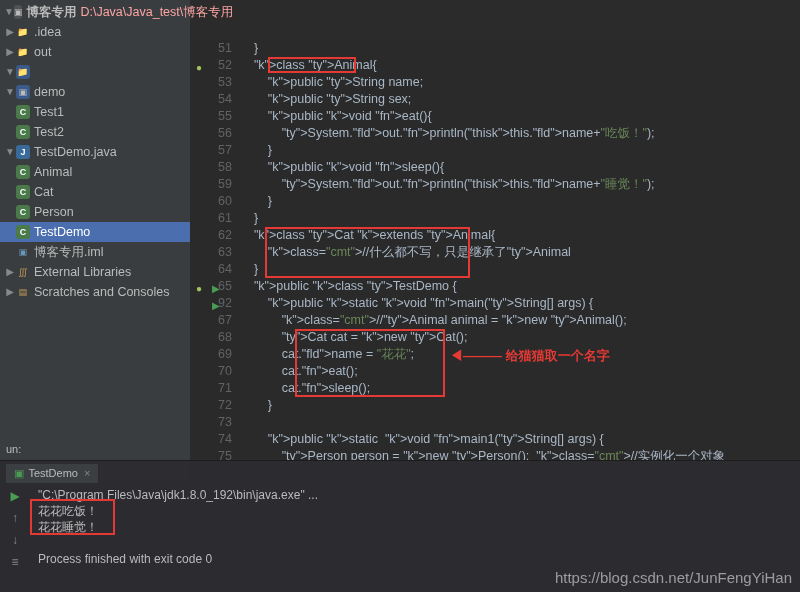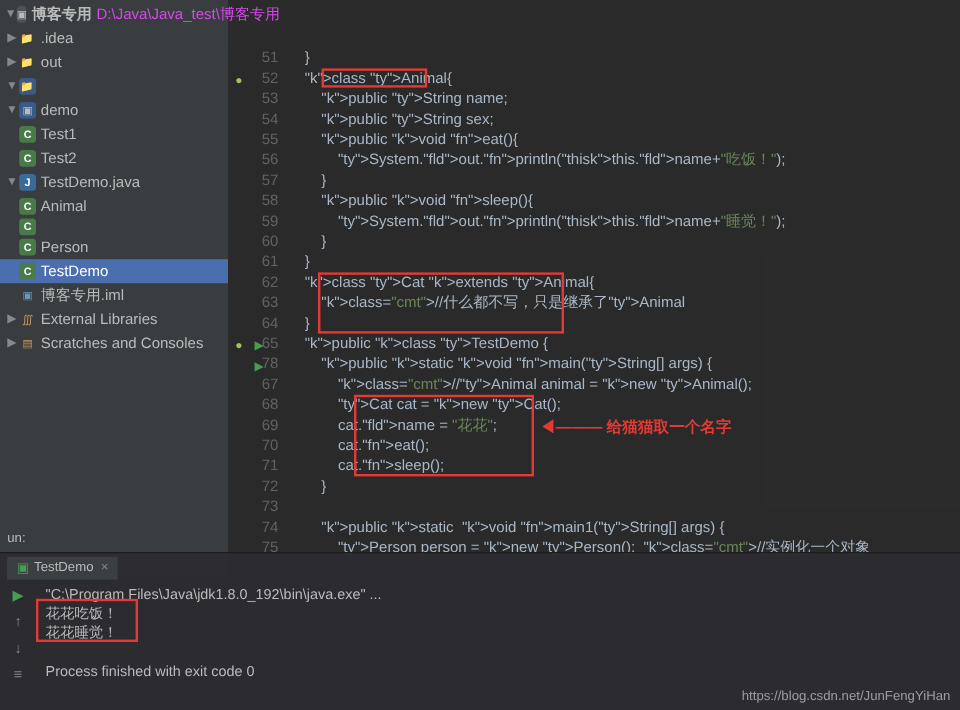--- a/index.html
+++ b/index.html
@@ -10,21 +10,21 @@
 .sidebar .row{display:flex;align-items:center;padding:0 4px;white-space:nowrap;cursor:pointer;}
 .sidebar .sel{background:#4b6eaf;color:#fff;}
 .twisty{width:12px;display:inline-block;text-align:center;color:#888;font-size:10px;}
 .ico{width:14px;height:14px;display:inline-flex;align-items:center;justify-content:center;margin-right:4px;border-radius:3px;font-size:9px;}
 .i-proj{background:#4e5254;}
 .i-dir{color:#87939a;}
 .i-mod{background:#3a5a8a;}
 .i-c{background:#4a7a4a;color:#fff;font-weight:bold;}
 .i-java{background:#3a6a9a;color:#fff;font-weight:bold;}
 .lbl{flex:1;}
-.path{color:#d946ef;margin-left:4px;}
+.path{color:#fca5a5;margin-left:4px;}
 .ind1{padding-left:16px;}.ind2{padding-left:32px;}.ind3{padding-left:48px;}
 
 .editor{flex:1;background:rgba(43,43,43,0.7);display:flex;font-family:"Consolas","JetBrains Mono",monospace;font-size:12.5px;line-height:17px;position:relative;overflow:hidden;margin-top:40px;}
 .gutter{width:50px;color:#606366;text-align:right;padding-right:8px;user-select:none;position:relative;}
 .gutter .ln{height:17px;}
 .struct-mark{position:absolute;left:6px;color:#a5c261;font-size:10px;}
 .runmark{position:absolute;left:22px;color:#499c54;font-size:10px;}
 .code{flex:1;position:relative;}
 .code .cl{height:17px;white-space:pre;}
 .s{color:#6a8759;}
@@ -33,21 +33,21 @@
 .arrow{color:#e53935;}
 
 .run{position:absolute;bottom:0;left:0;right:0;height:132px;background:rgba(43,43,48,0.95);border-top:1px solid #1c1c1c;}
 .run-tabs{display:flex;align-items:center;height:24px;padding-left:6px;font-size:11px;color:#bbb;}
 .run-tabs .tab{padding:3px 8px;background:#3c3f41;border-right:1px solid #2b2b2b;display:flex;align-items:center;}
 .run-tabs .icon{color:#499c54;margin-right:4px;}
 .run-body{display:flex;height:88px;}
 .run-toolbar{width:30px;display:flex;flex-direction:column;align-items:center;padding-top:4px;gap:8px;color:#888;font-size:12px;}
 .run-out{flex:1;font-family:Consolas,monospace;font-size:12px;line-height:16px;color:#bbb;padding:2px 8px;position:relative;}
 .run-title{position:absolute;left:6px;top:-24px;height:24px;display:flex;align-items:center;color:#bbb;font-size:11px;}
-.watermark{position:absolute;right:8px;bottom:6px;color:#ccc;font-size:11px;opacity:0.7;}
+.watermark{position:absolute;right:8px;bottom:6px;color:#ccc;font-size:15px;opacity:0.7;}
 </style>
 </head>
 <body>
 
 <div class="root">
 
   <div class="sidebar">
     <div class="row">
       <span class="twisty">▼</span>
       <span class="ico i-proj">▣</span>
@@ -88,20 +88,21 @@
         <span class="lbl">TestDemo.java</span>
       </div>
     <div class="row ind3">
         <span class="twisty"></span>
         <span class="ico i-c">C</span>
         <span class="lbl">Animal</span>
       </div>
     <div class="row ind3">
         <span class="twisty"></span>
         <span class="ico i-c">C</span>
+        <span class="lbl">Cat</span>
       </div>
     <div class="row ind3">
         <span class="twisty"></span>
         <span class="ico i-c">C</span>
         <span class="lbl">Person</span>
       </div>
     <div class="row ind3 sel">
         <span class="twisty"></span>
         <span class="ico i-c">C</span>
         <span class="lbl">TestDemo</span>
@@ -136,21 +137,21 @@
         <div class="ln">58</div>
         <div class="ln">59</div>
         <div class="ln">60</div>
         <div class="ln">61</div>
         <div class="ln">62</div>
         <div class="ln">63</div>
         <div class="ln">64</div>
         <div class="ln">65</div>
         <span class="struct-mark" style="top: 240px;">●</span>
         <span class="runmark" style="top: 240px;">▶</span>
-        <div class="ln">78</div>
+        <div class="ln">92</div>
         <span class="runmark" style="top: 257px;">▶</span>
         <div class="ln">67</div>
         <div class="ln">68</div>
         <div class="ln">69</div>
         <div class="ln">70</div>
         <div class="ln">71</div>
         <div class="ln">72</div>
         <div class="ln">73</div>
         <div class="ln">74</div>
         <div class="ln">75</div>

